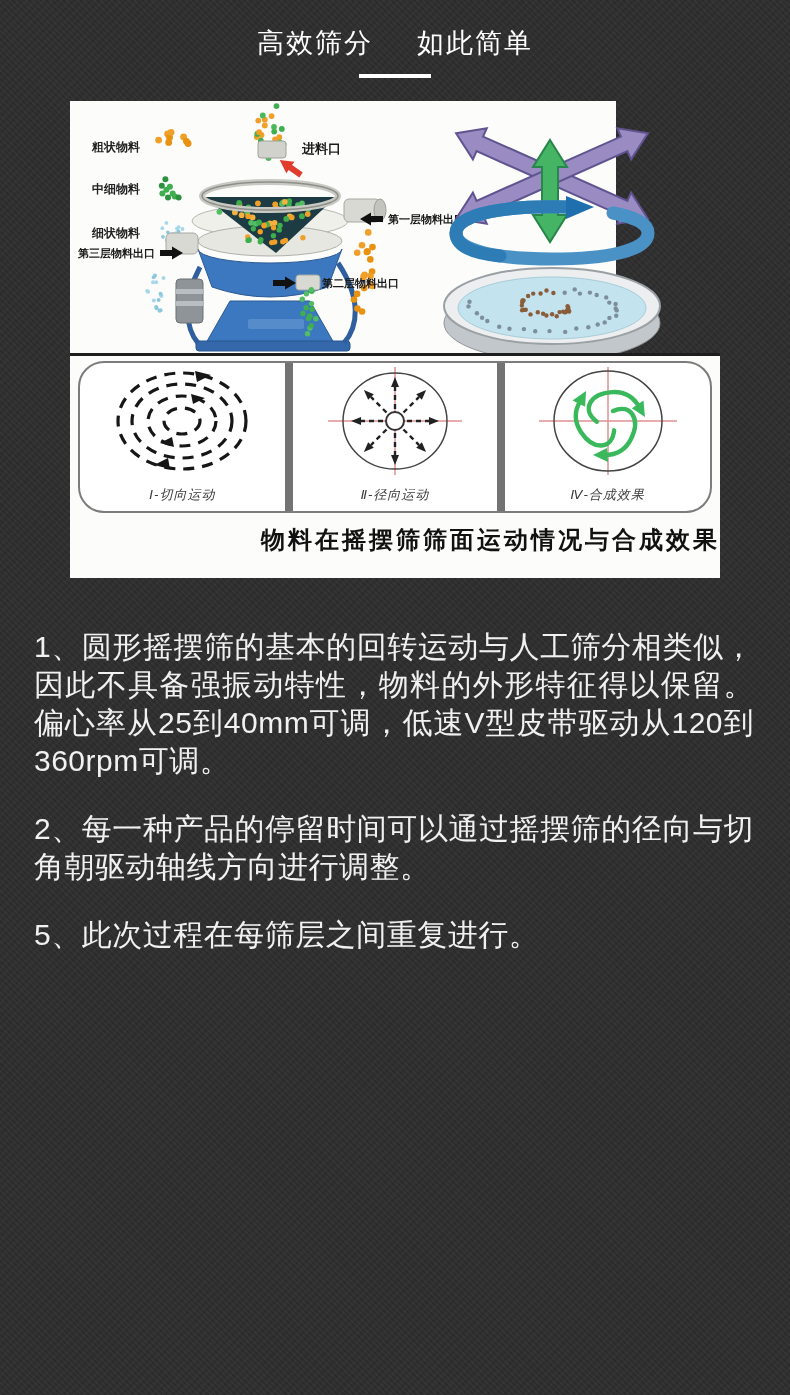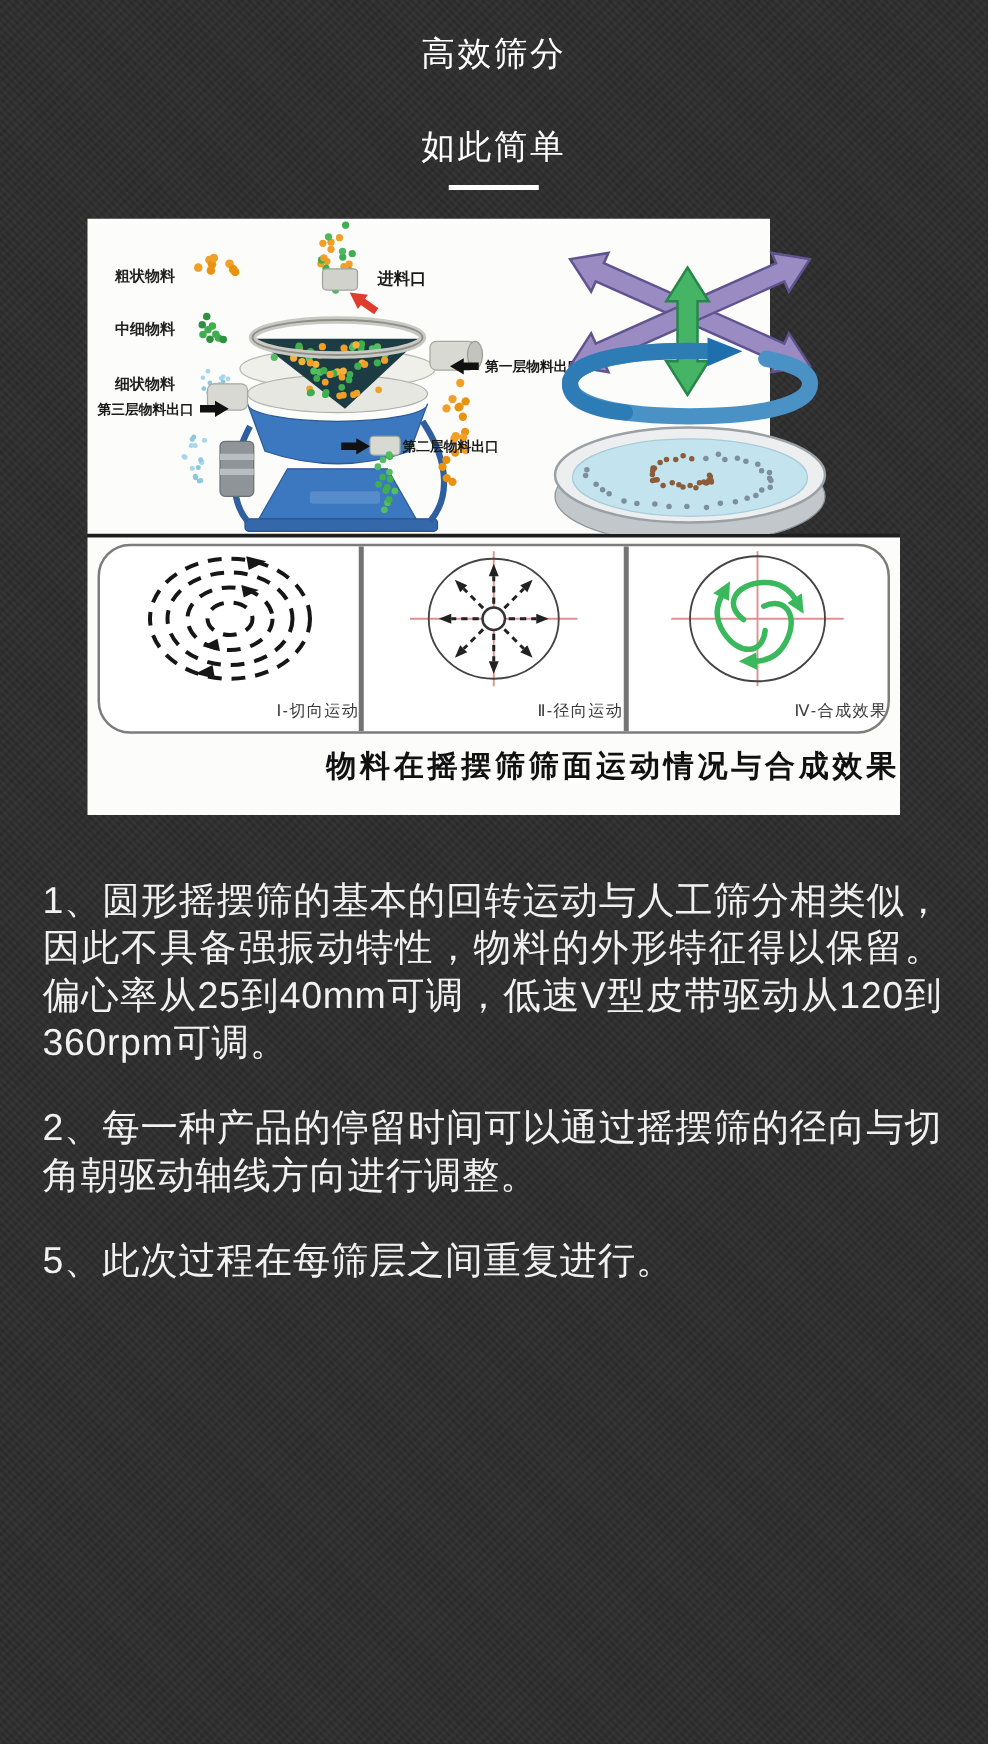--- a/index.html
+++ b/index.html
@@ -15,40 +15,40 @@
   .page{width:790px;height:1395px;position:relative;}
 
   
   .hdr{padding-top:6px;text-align:center;}
   .title{
     color:#fff;font-size:52px;line-height:62px;font-weight:bold;
     letter-spacing:2px;margin:0;
   }
   .subtitle{
     margin-top:22px;display:flex;justify-content:center;gap:44px;
-    color:#fff;font-size:27px;line-height:30px;letter-spacing:2px;flex-direction:column;
+    color:#fff;font-size:27px;line-height:30px;letter-spacing:2px;
   }
   .divider{width:72px;height:4px;background:#fff;margin:16px auto 0;}
 
   
   .figure{width:650px;margin:23px 0 0 70px;}
   .panelA{width:546px;height:252px;background:#fcfcfb;position:relative;}
   .panel-sep{width:650px;height:3px;background:#1e1e1e;}
   .panelB{width:650px;height:222px;background:#fcfcfb;padding-top:5px;box-sizing:border-box;}
   .motion-table{
     width:634px;height:152px;margin:0 auto;box-sizing:border-box;
     border:2px solid #7c7c7c;border-radius:26px;display:flex;background:#fff;
     overflow:hidden;
   }
   .motion-cell{flex:1;position:relative;display:flex;flex-direction:column;align-items:center;}
-  .motion-cell + .motion-cell{border-left:4px solid #737373;}
+  .motion-cell + .motion-cell{border-left:8px solid #737373;}
   .motion-cell svg{display:block;margin-top:2px;}
   .motion-label{
-    position:absolute;bottom:7px;left:0;right:0;text-align:right;
-    font-size:13px;color:#3a3a3a;letter-spacing:1px;white-space:nowrap;
+    position:absolute;bottom:7px;left:0;right:0;text-align:center;
+    font-size:13px;color:#3a3a3a;letter-spacing:1px;white-space:nowrap;font-style:italic;
   }
   .fig-caption{
     margin-top:10px;text-align:right;font-size:24px;line-height:34px;
     font-weight:bold;color:#111;letter-spacing:3px;
   }
 
   
   .content{padding:50px 36px 0 34px;}
   .content p{
     margin:0 0 30px 0;color:#f1f1f1;font-size:30px;line-height:38px;

